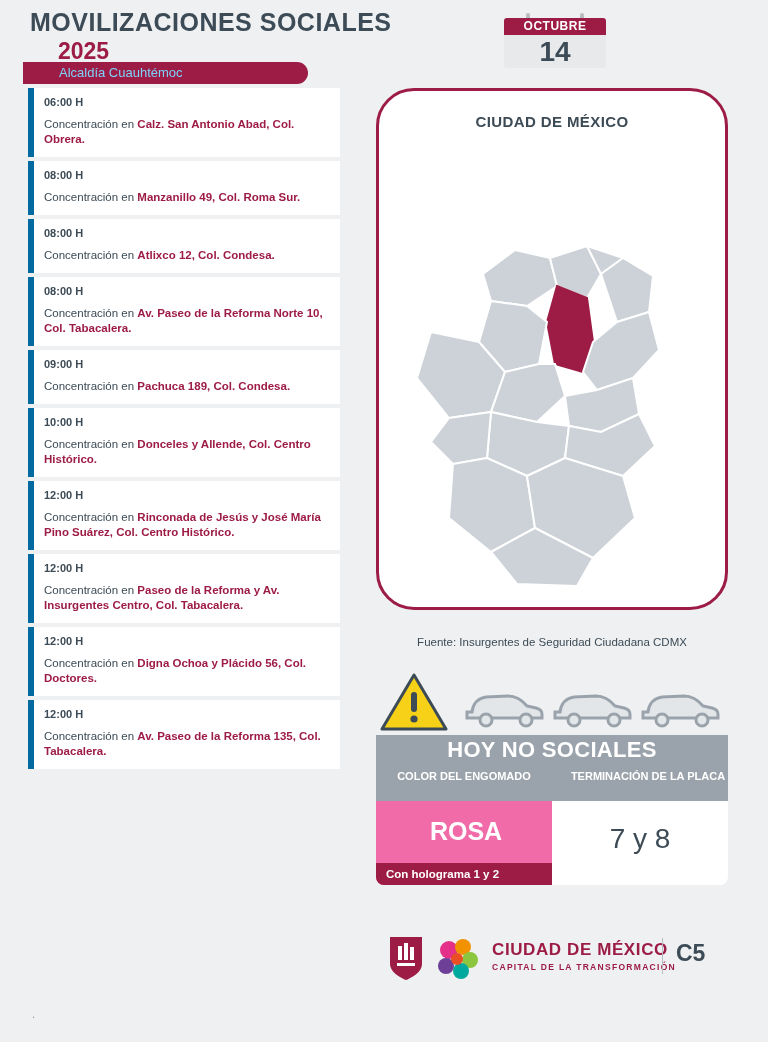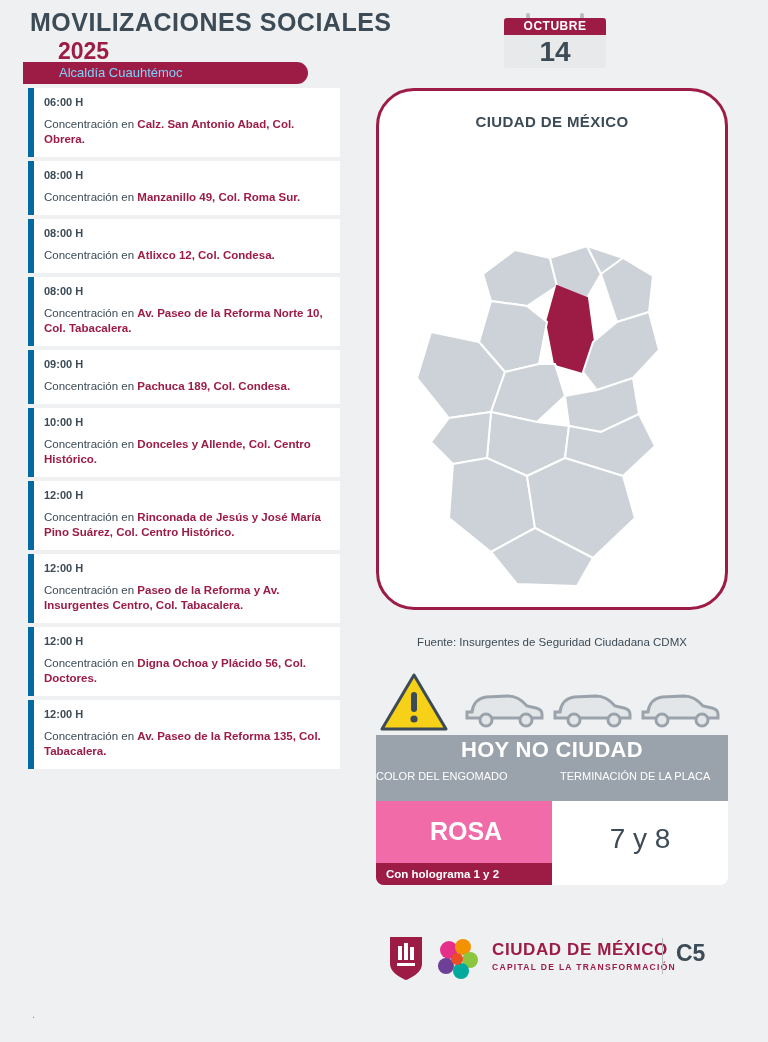--- a/index.html
+++ b/index.html
@@ -220,23 +220,23 @@
     top: 93px;
     width: 352px;
     height: 36px;
     background: #9aa3ab;
     color: #ffffff;
   }
   .hnc-sub-left, .hnc-sub-right {
     position: absolute;
     top: 0;
     width: 176px;
-    text-align: left;
+    text-align: center;
     font-size: 11px;
-    font-weight: normal;
+    font-weight: bold;
     line-height: 14px;
     padding-top: 4px;
     box-sizing: border-box;
   }
   .hnc-sub-left { left: 0; }
   .hnc-sub-right { left: 184px; }
   .hnc-color {
     position: absolute;
     left: 0;
     top: 129px;
@@ -456,21 +456,21 @@
           <circle cx="62" cy="34" r="6" fill="#e3e6e9"></circle>
         </g>
         <g transform="translate(178,2)">
           <path d="M3 26 L8 26 C9 18 14 12 22 11 L44 10 C52 10 58 14 63 20 L72 22 C76 23 78 25 78 28 L78 32 L3 32 Z" fill="#e3e6e9"></path>
           <circle cx="22" cy="34" r="6" fill="#e3e6e9"></circle>
           <circle cx="62" cy="34" r="6" fill="#e3e6e9"></circle>
         </g>
       </g>
     </svg>
 
-    <div class="hnc-bar">HOY NO CIUDAD</div>
+    <div class="hnc-bar">HOY NO SOCIALES</div>
     <div class="hnc-subbar">
       <div class="hnc-sub-left">COLOR DEL ENGOMADO</div>
       <div class="hnc-sub-right">TERMINACIÓN DE LA PLACA</div>
     </div>
     <div class="hnc-color">
       <div class="hnc-color-name">ROSA</div>
       <div class="hnc-holo">Con holograma 1 y 2</div>
     </div>
     <div class="hnc-plate">
       <div class="hnc-plate-text">7 y 8</div>

